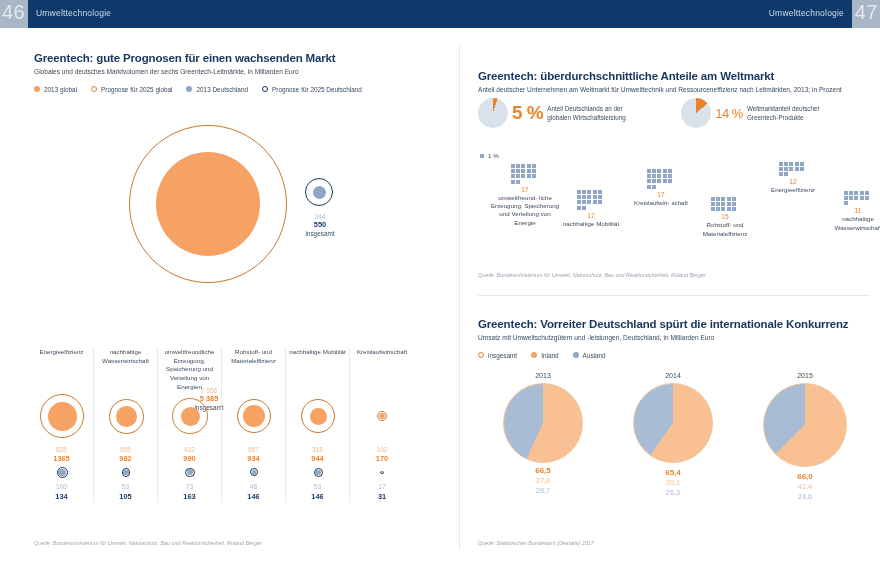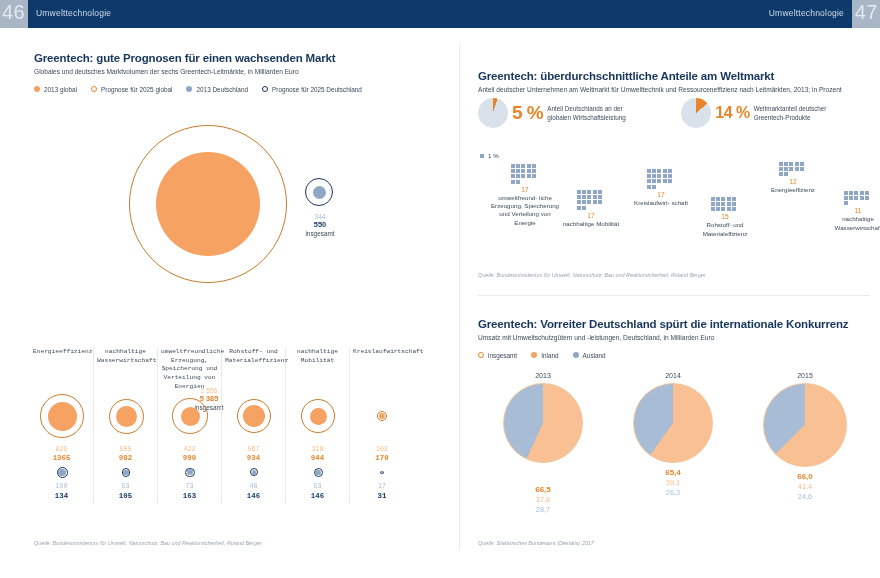--- a/index.html
+++ b/index.html
@@ -88,21 +88,20 @@
   .val-light-b { color: #a9bdd6; font-size: 6.6px; }
   .val-bold-b  { color: #17365d; font-size: 7.4px; font-weight: bold; }
   .centered { text-align: center; }
 
   
   .cols { position: absolute; display: flex; }
   .col {
     width: 64px; position: relative;
     border-right: 0.6px solid #e6e9ee;
     height: 155px;
-    font-family: Liberation Mono, monospace;
   }
   .col:last-child { border-right: none; }
   .col-head {
     font-size: 6.2px; color: #3c4a5a; text-align: center;
     line-height: 1.4; padding: 0 3px;
   }
   .col-circ { position: relative; height: 56px; }
   .col-nums { text-align: center; line-height: 1.25; }
   .col-nums2 { text-align: center; line-height: 1.25; margin-top: 4px; }
 
@@ -307,21 +306,21 @@
   </div>
 
   <div id="share-highlights" style="position:absolute; left:478px; top:98px; width:392px; display:flex; gap:36px;">
       <div style="display: flex; align-items: center; gap: 4px;">
         <div style="width: 30px; height: 30px; border-radius: 50%; background: conic-gradient(rgb(232, 133, 42) 0deg, rgb(232, 133, 42) 18deg, rgb(217, 225, 234) 18deg, rgb(217, 225, 234) 360deg);"></div>
         <div style="color: rgb(232, 133, 42); font-size: 19px; font-weight: bold; letter-spacing: -0.5px;">5 %</div>
         <div style="font-size: 6.3px; color: rgb(60, 74, 90); line-height: 1.5; width: 98px;">Anteil Deutschlands an der globalen Wirtschaftsleistung</div>
       </div>
       <div style="display: flex; align-items: center; gap: 4px;">
         <div style="width: 30px; height: 30px; border-radius: 50%; background: conic-gradient(rgb(232, 133, 42) 0deg, rgb(232, 133, 42) 50.4deg, rgb(217, 225, 234) 50.4deg, rgb(217, 225, 234) 360deg);"></div>
-        <div style="color: rgb(232, 133, 42); font-size: 16px; font-weight: bold; letter-spacing: -0.5px;">14 %</div>
+        <div style="color: rgb(232, 133, 42); font-size: 13px; font-weight: normal; letter-spacing: -0.5px;">14 %</div>
         <div style="font-size: 6.3px; color: rgb(60, 74, 90); line-height: 1.5; width: 98px;">Weltmarktanteil deutscher Greentech-Produkte</div>
       </div>
     </div>
 
   <div style="position:absolute; left:480px; top:152px; display:flex; align-items:center;">
     <span style="width:4px;height:4px;background:#8fa6c4;display:inline-block;margin-right:4px;"></span>
     <span style="font-size:6.2px;color:#3c4a5a;">1 %</span>
   </div>
 
   <div id="waffles" style="position:absolute; left:478px; top:162px; width:392px; height:100px;">
@@ -472,21 +471,21 @@
           <span class="lg-dot fill-blue"></span>
           <span>Ausland</span>
         </div>
       </div>
   </div>
 
   <div id="pies" style="position:absolute; left:478px; top:372px; width:392px; height:145px; display:flex;">
       <div style="position: absolute; left: 10px; top: 0px; width: 110px;">
         <div class="pie-year">2013</div>
         <div class="pie" style="width: 80px; height: 80px; margin: 4px auto 0px; background: conic-gradient(rgb(248, 192, 147) 0deg, rgb(248, 192, 147) 204.48deg, rgb(168, 188, 214) 204.48deg, rgb(168, 188, 214) 360deg);"></div>
-        <div class="pie-nums" style="margin-top: 22px;">
+        <div class="pie-nums" style="margin-top: 3px;">
           <div class="pn-total">66,5</div>
           <div class="pn-in">37,8</div>
           <div class="pn-out">28,7</div>
         </div>
       </div>
       <div style="position: absolute; left: 140px; top: 0px; width: 110px;">
         <div class="pie-year">2014</div>
         <div class="pie" style="width: 80px; height: 80px; margin: 4px auto 0px; background: conic-gradient(rgb(248, 192, 147) 0deg, rgb(248, 192, 147) 215.28deg, rgb(168, 188, 214) 215.28deg, rgb(168, 188, 214) 360deg);"></div>
         <div class="pie-nums" style="margin-top: 5px;">
           <div class="pn-total">65,4</div>

